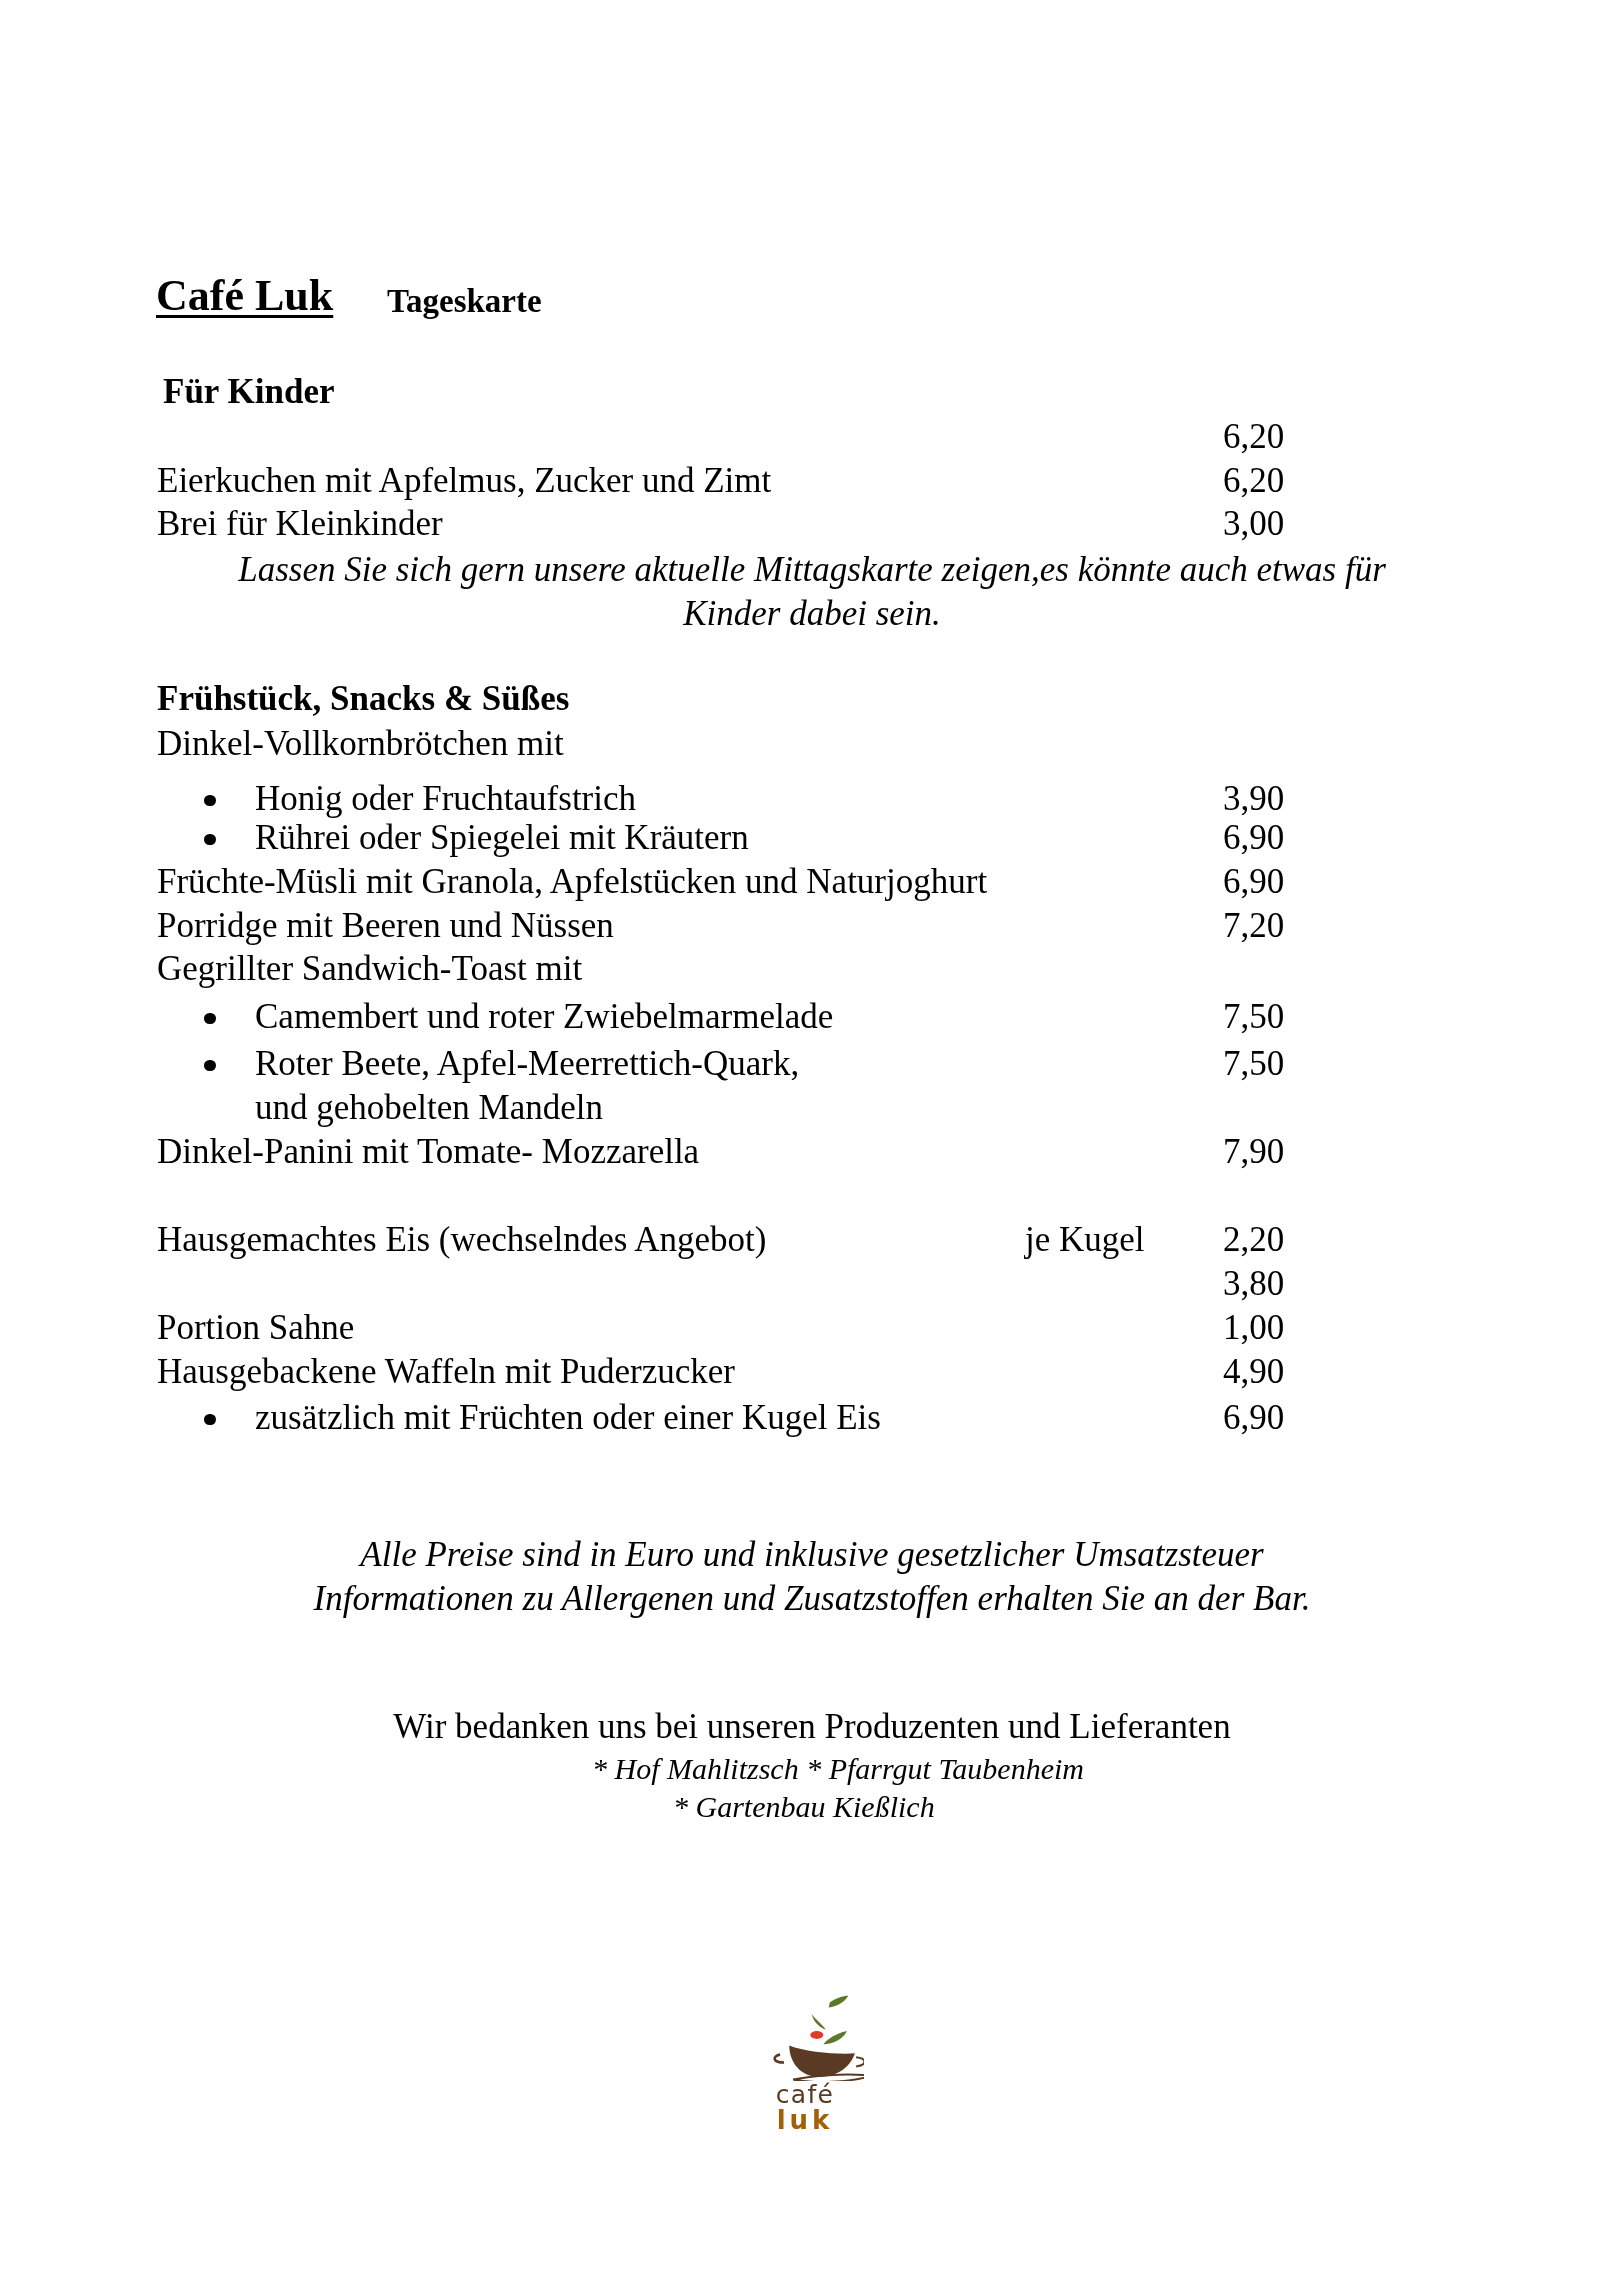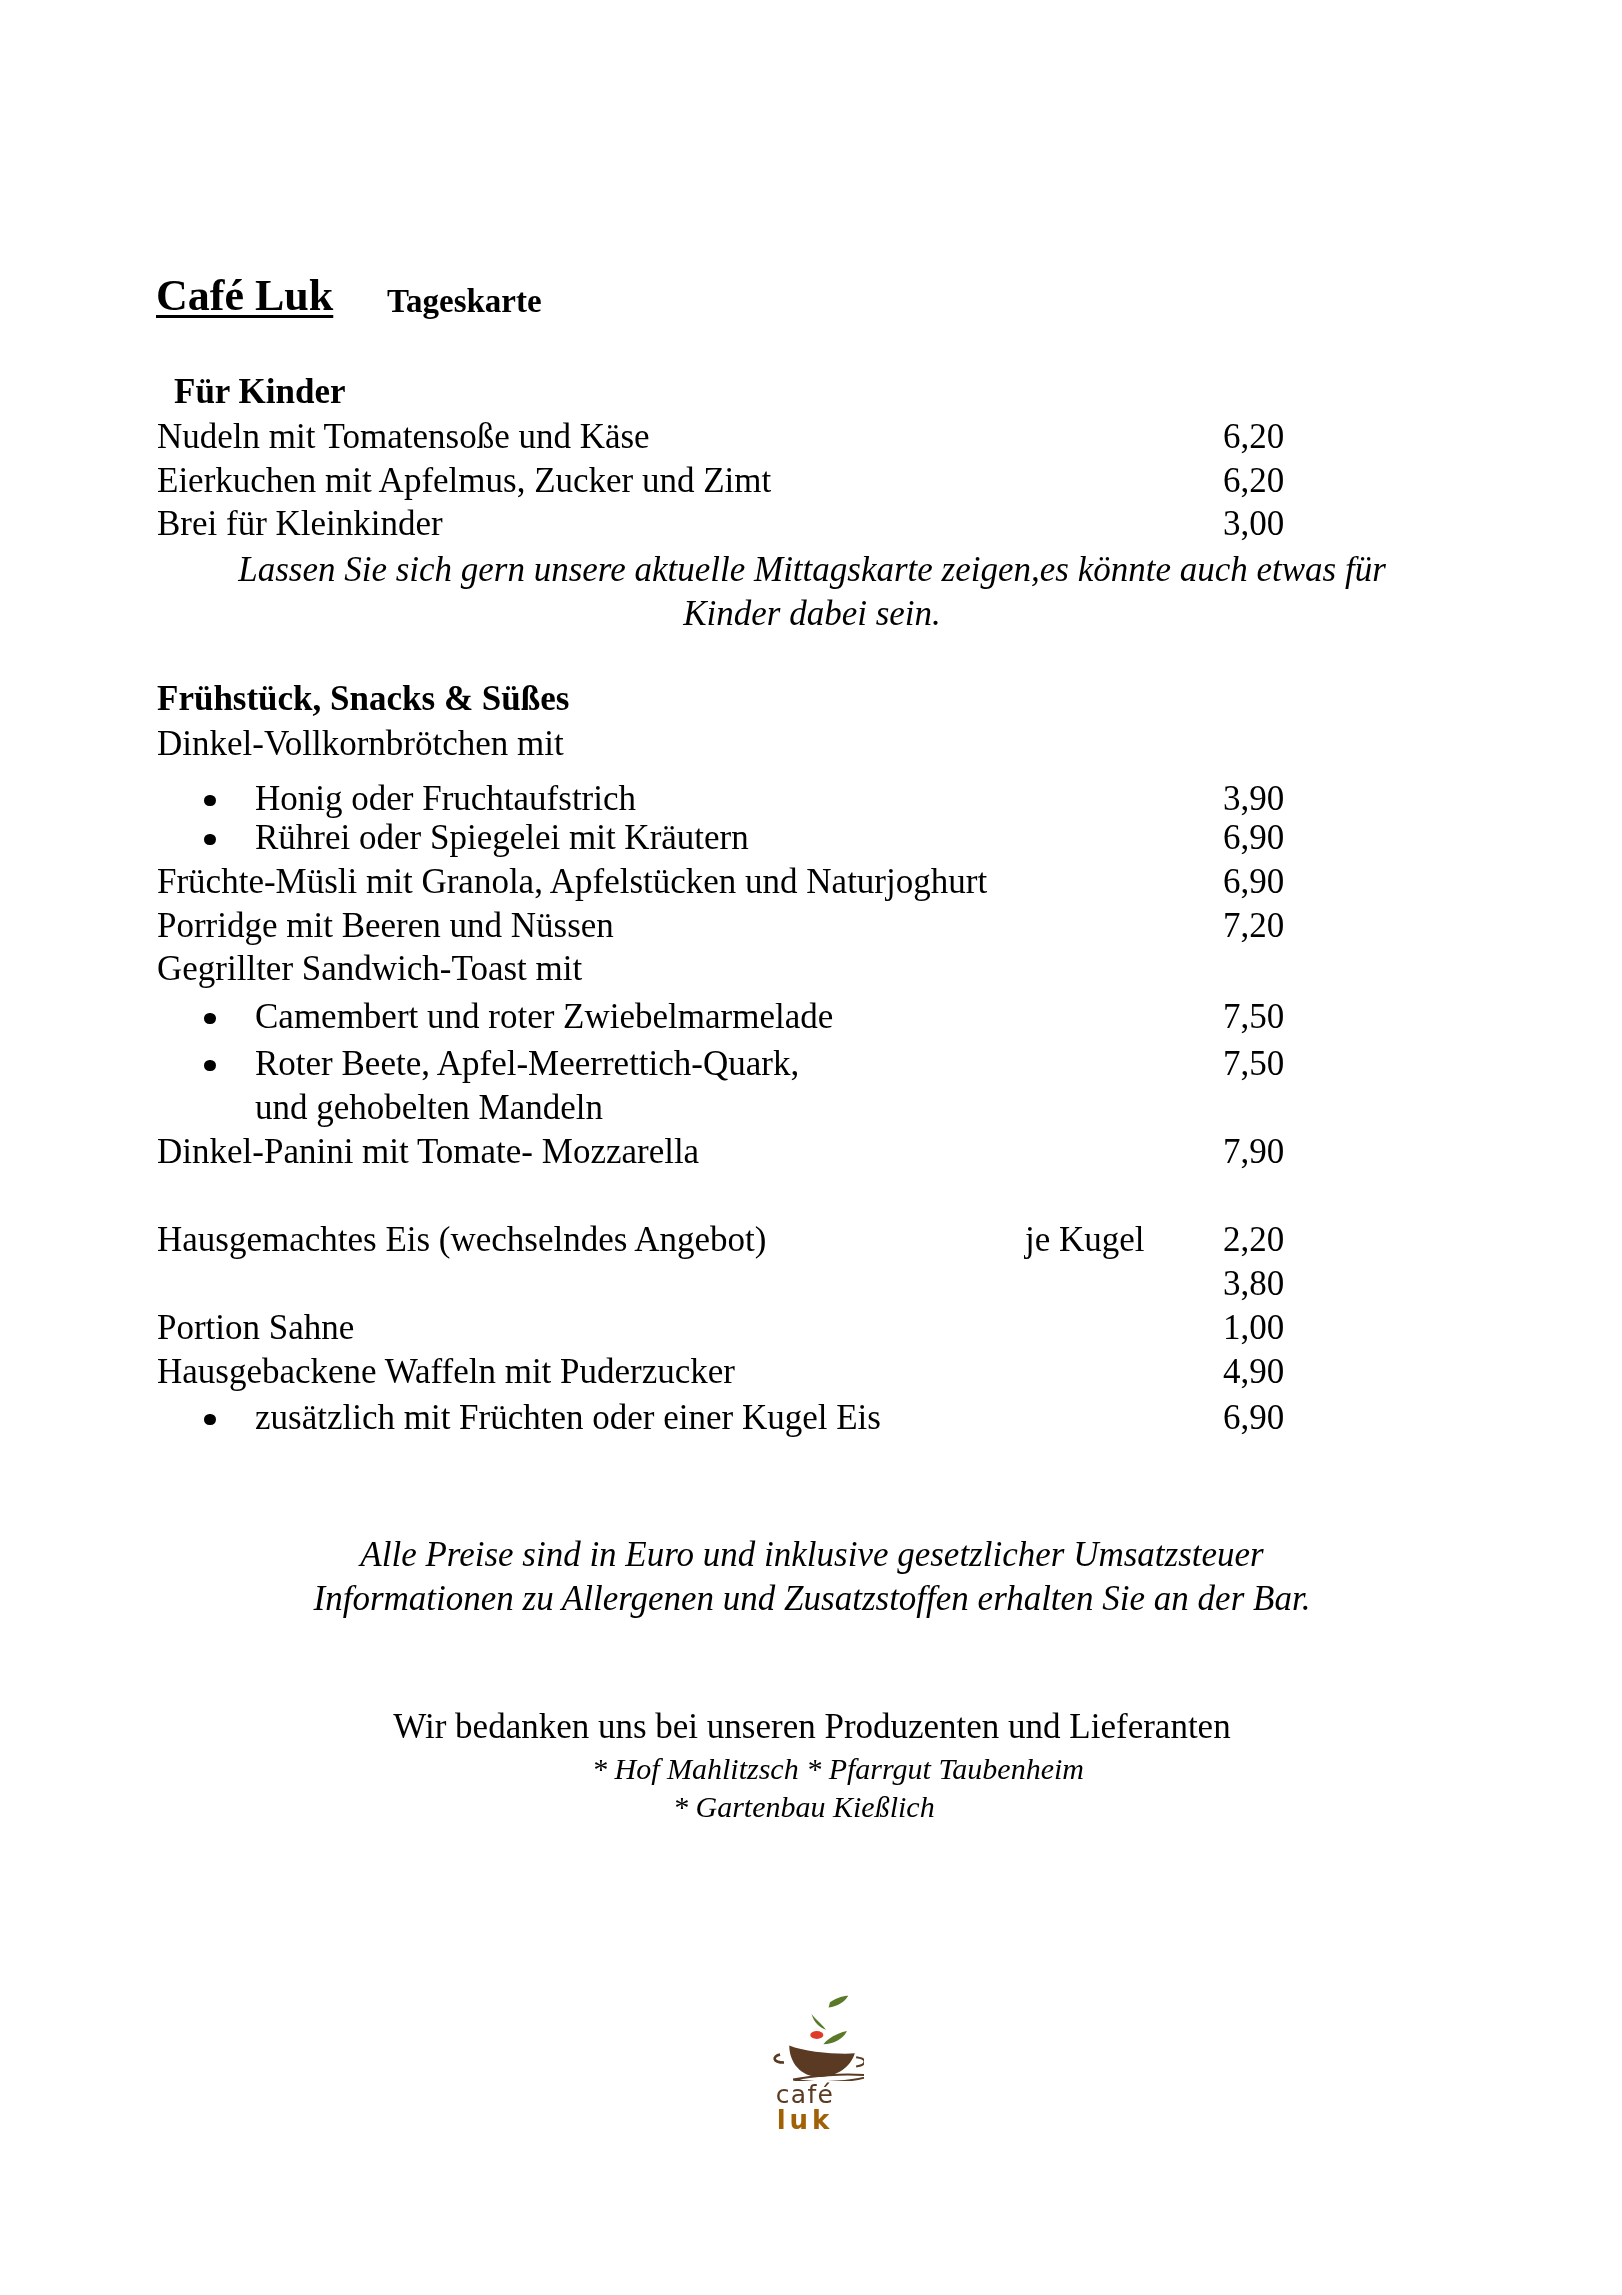--- a/index.html
+++ b/index.html
@@ -152,24 +152,23 @@
     }
   </style>
 </head>
 <body>
 
 <div class="page">
 
   <div class="abs title-main">Café Luk</div>
   <div class="abs title-sub">Tageskarte</div>
 
-  <div class="abs section-heading" style="left:174px; top:374px;text-align:right;">Für Kinder</div>
+  <div class="abs section-heading" style="left:163px; top:374px;text-align:right;">Für Kinder</div>
 
   <div class="row" style="top:419px;">
-    <span class="label">Nudeln mit Tomatensoße und Käse</span>
     <span class="price">6,20</span>
   </div>
   <div class="row" style="top:463px;">
     <span class="label">Eierkuchen mit Apfelmus, Zucker und Zimt</span>
     <span class="price">6,20</span>
   </div>
   <div class="row" style="top:506px;">
     <span class="label">Brei für Kleinkinder</span>
     <span class="price">3,00</span>
   </div>

